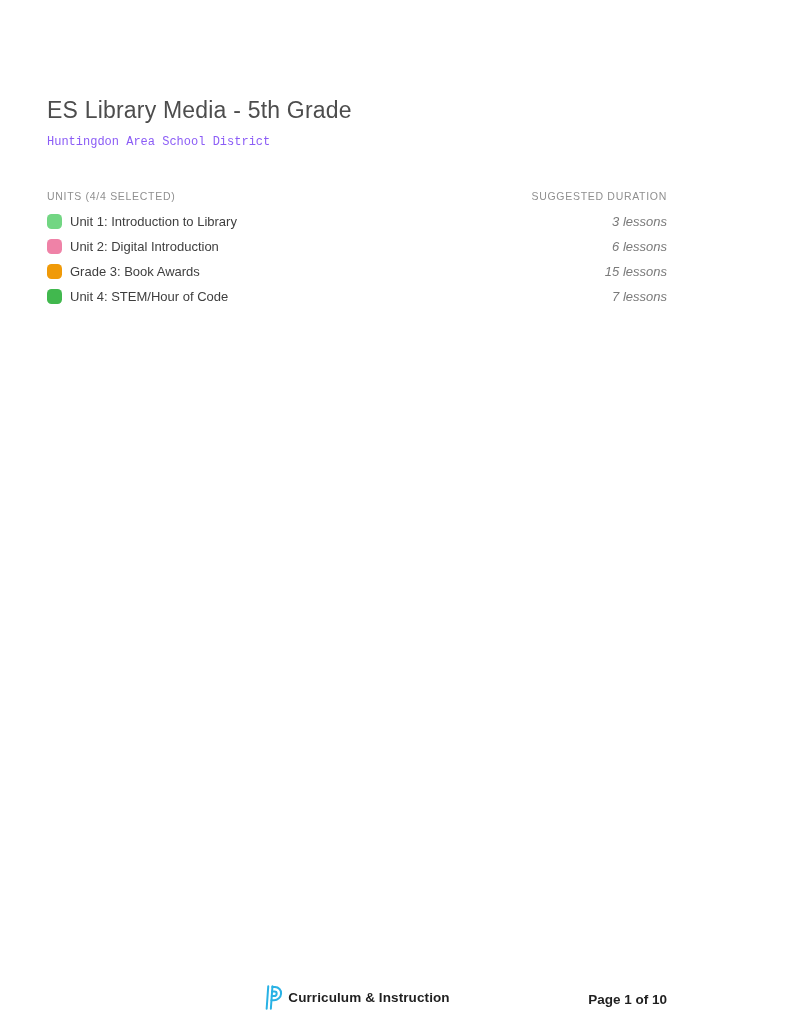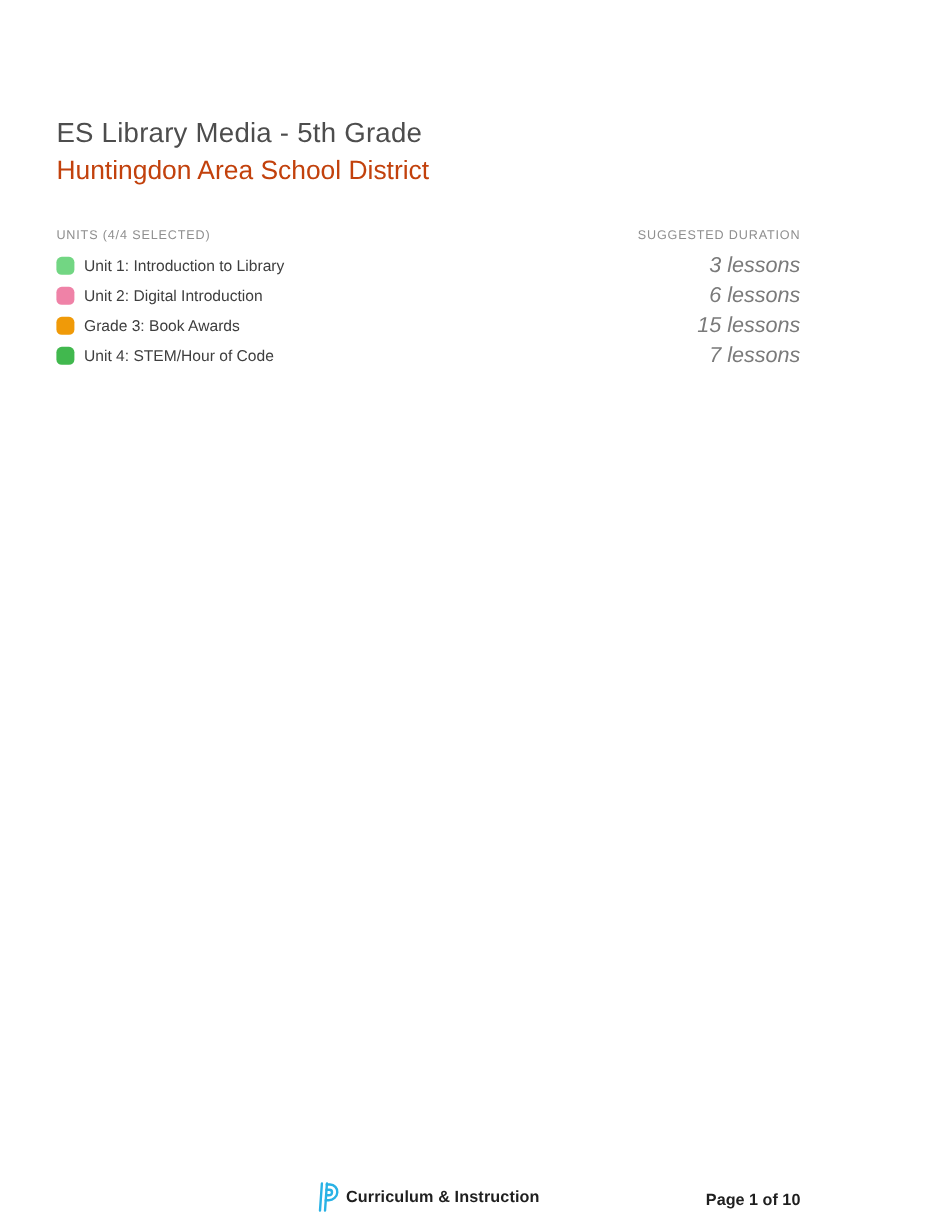--- a/index.html
+++ b/index.html
@@ -24,24 +24,25 @@
   .doc-title {
     font-size: 23px;
     line-height: 28px;
     font-weight: 400;
     color: #4d4d4d;
     letter-spacing: 0.2px;
   }
 
   .doc-subtitle {
     margin-top: 7px;
-    font-size: 22px;
+    font-size: 12px;
     line-height: 22px;
     font-weight: 400;
-    color: #c2410c;
+    color: #8b5cf6;
+    font-family: Liberation Mono, monospace;
   }
 
   .units-header {
     margin-top: 37px;
     display: flex;
     justify-content: space-between;
     align-items: center;
     font-size: 10.5px;
     letter-spacing: 0.7px;
     color: #8f8f8f;
@@ -63,21 +64,21 @@
     margin-right: 8px;
   }
 
   .unit-label {
     font-size: 13px;
     color: #3e3e3e;
     flex: 1 1 auto;
   }
 
   .unit-duration {
-    font-size: 18px;
+    font-size: 13px;
     font-style: italic;
     color: #7a7a7a;
     text-align: right;
     white-space: nowrap;
   }
 
   .footer {
     position: absolute;
     left: 0;
     right: 0;

